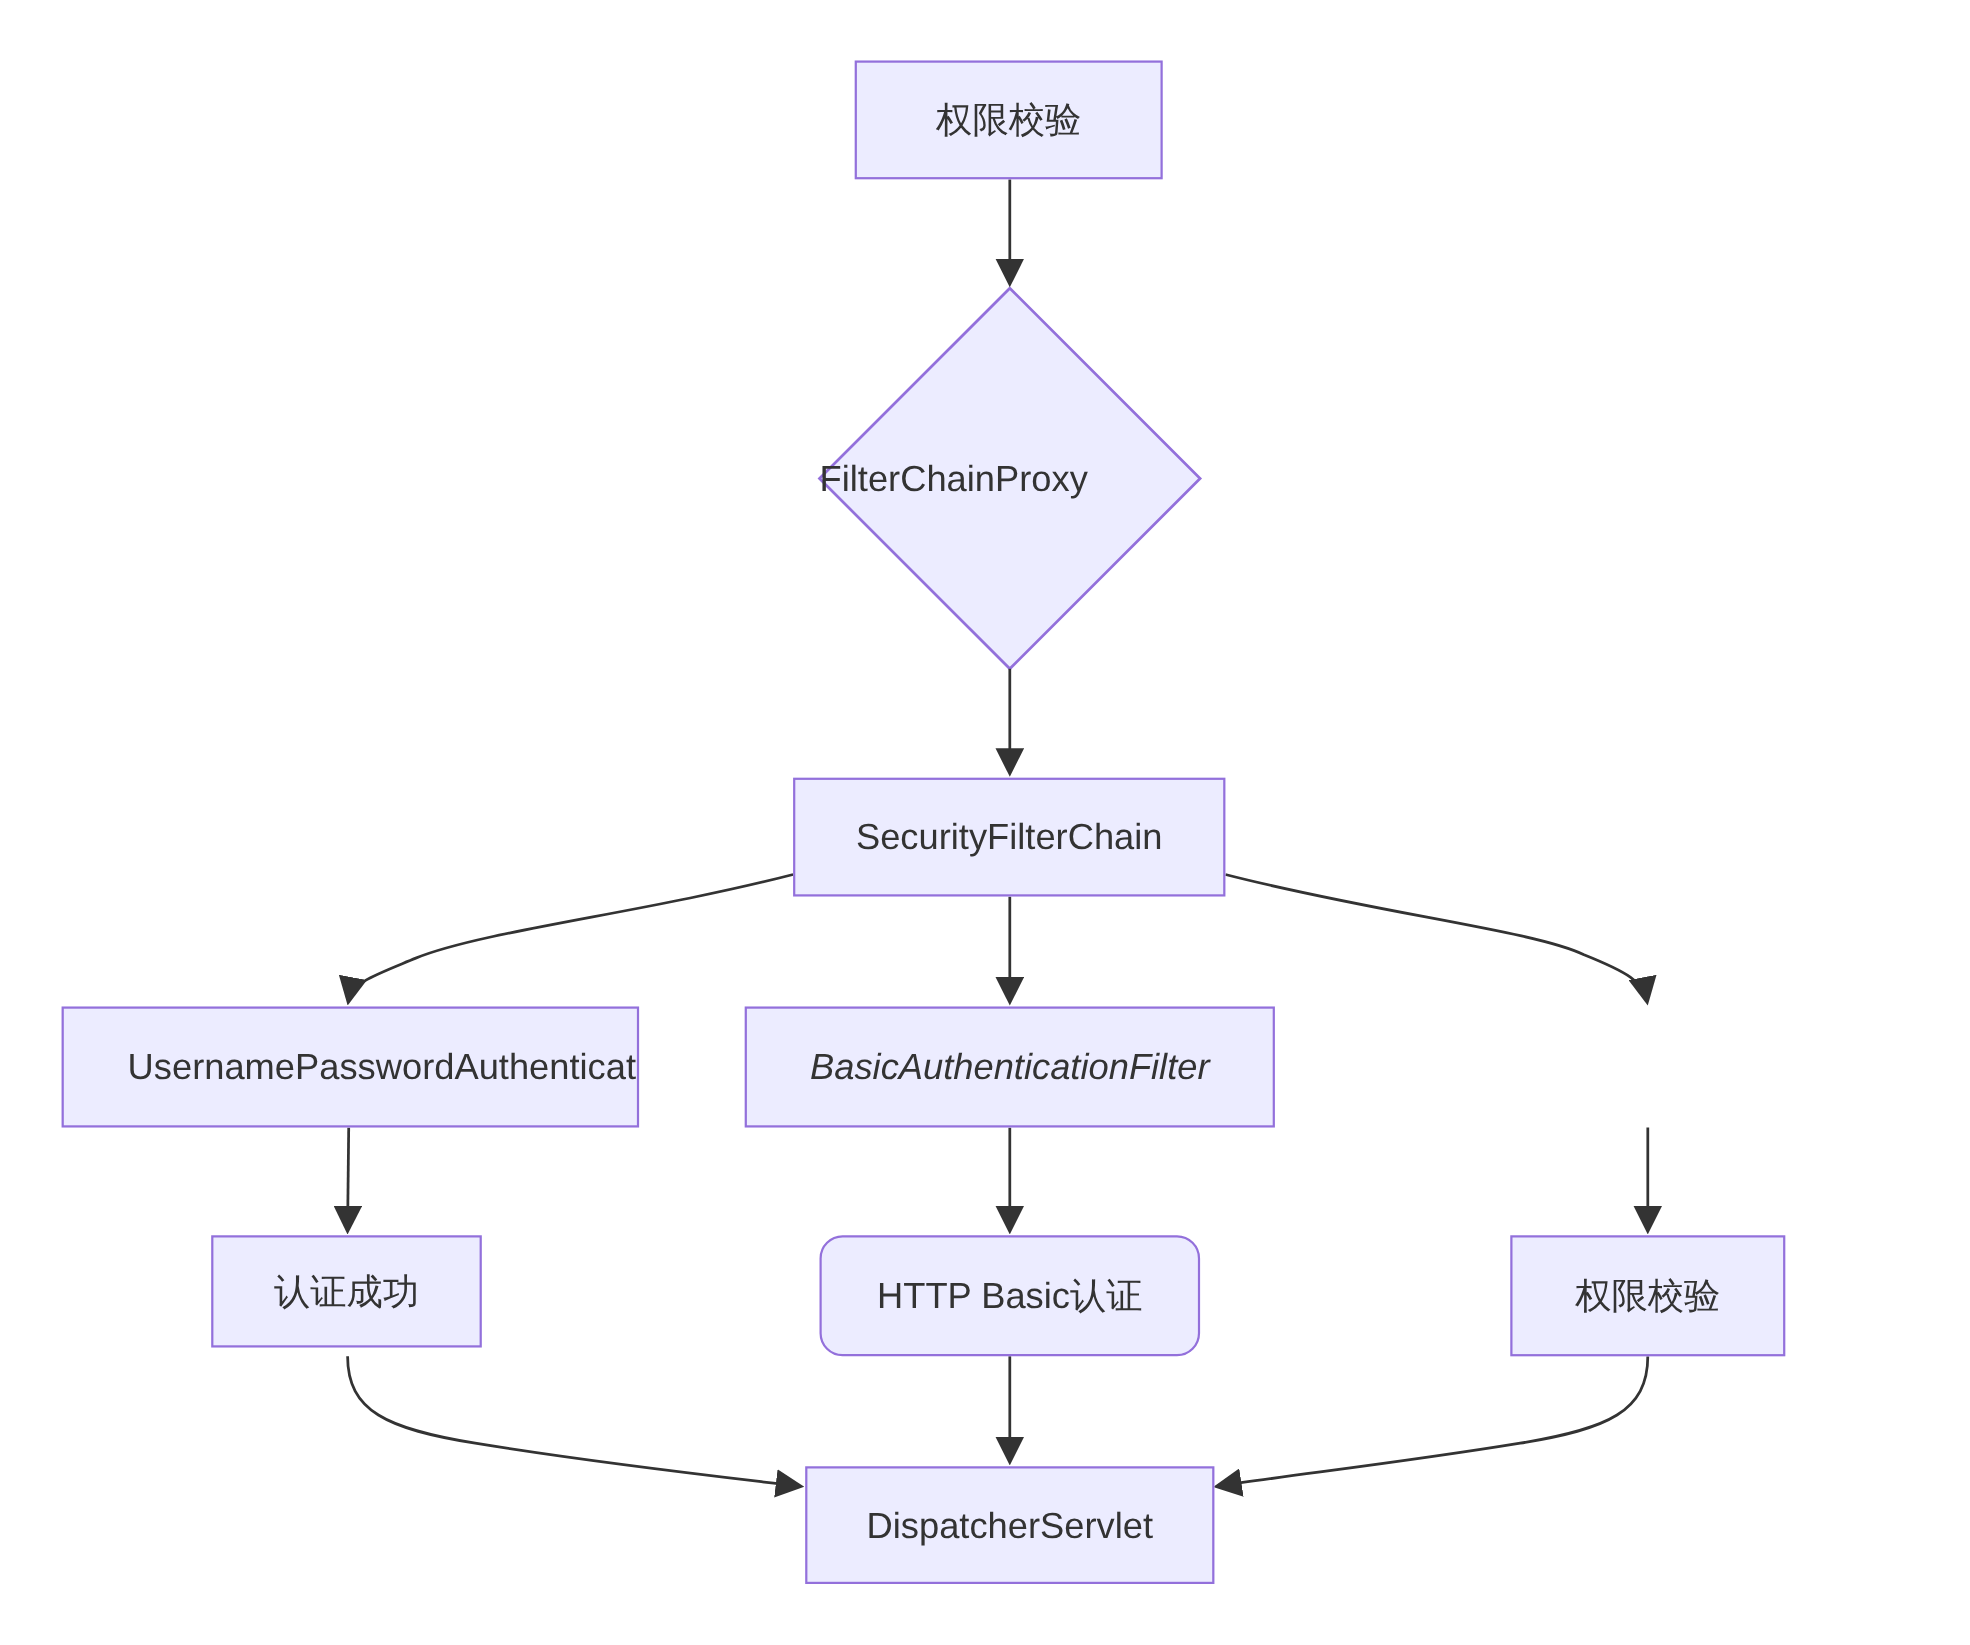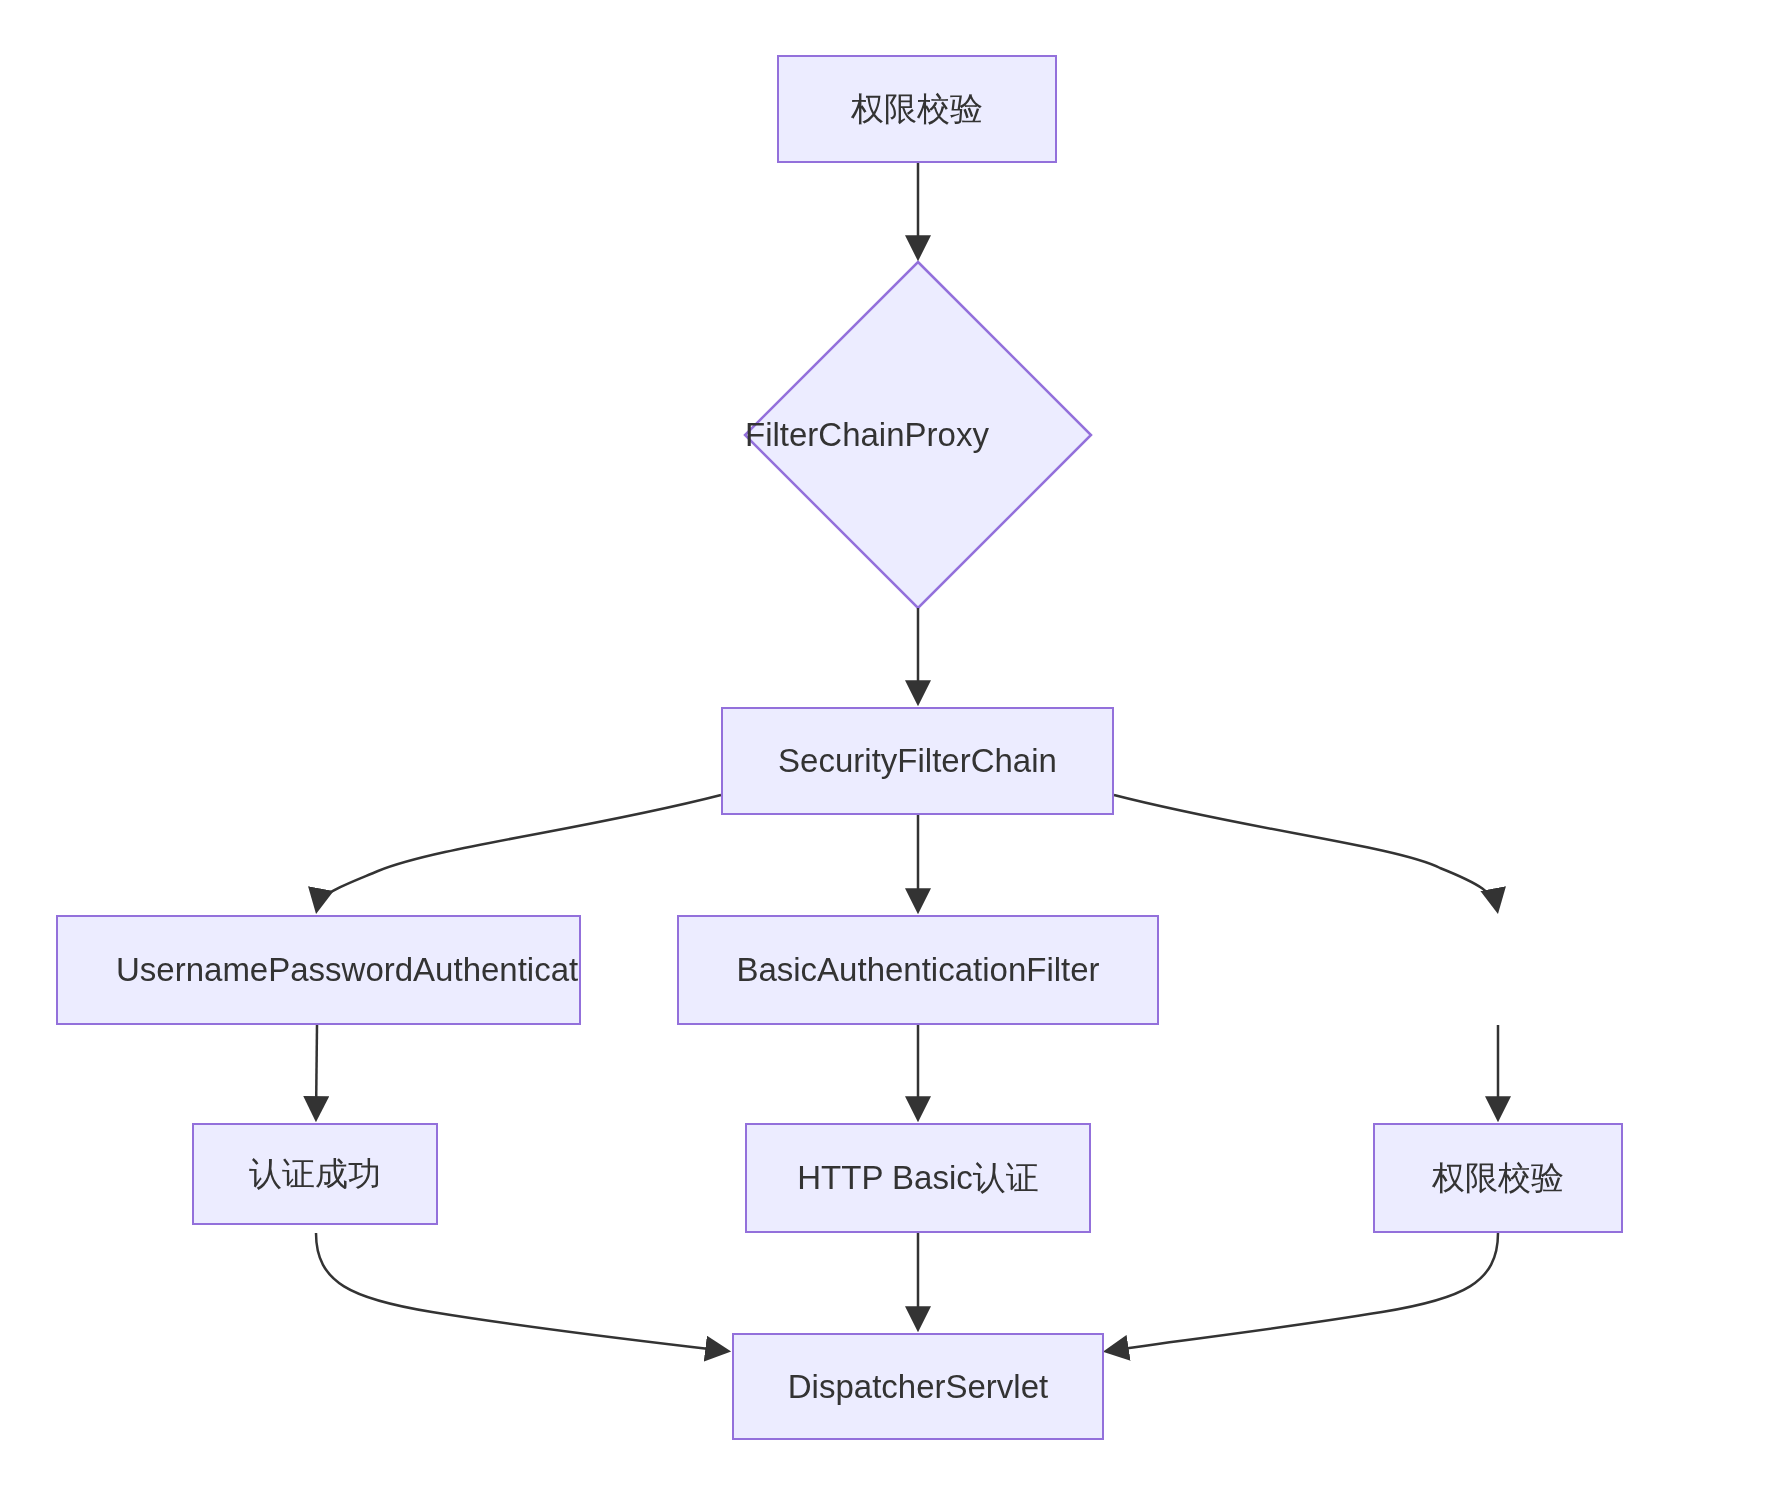--- a/index.html
+++ b/index.html
@@ -96,30 +96,30 @@
   </div>
 
   <div class="node" style="left:721px; top:707px; width:393px; height:108px;">
     <span>SecurityFilterChain</span>
   </div>
 
   <div class="node node--clip" style="left:56px; top:915px; width:525px; height:110px;">
     <span>UsernamePasswordAuthenticationFilter</span>
   </div>
 
-  <div class="node" style="left:677px; top:915px; width:482px; height:110px;">
+  <div class="node" style="left:677px; top:915px; width:482px; height:110px;font-style:italic;">
     <span>BasicAuthenticationFilter</span>
   </div>
 
 
   <div class="node" style="left:192px; top:1123px; width:246px; height:102px;">
     <span>认证成功</span>
   </div>
 
-  <div class="node" style="left:745px; top:1123px; width:346px; height:110px;">
+  <div class="node" style="left:745px; top:1123px; width:346px; height:110px;border-radius:21px;">
     <span>HTTP Basic认证</span>
   </div>
 
   <div class="node" style="left:1373px; top:1123px; width:250px; height:110px;">
     <span>权限校验</span>
   </div>
 
   <div class="node" style="left:732px; top:1333px; width:372px; height:107px;">
     <span>DispatcherServlet</span>
   </div>

